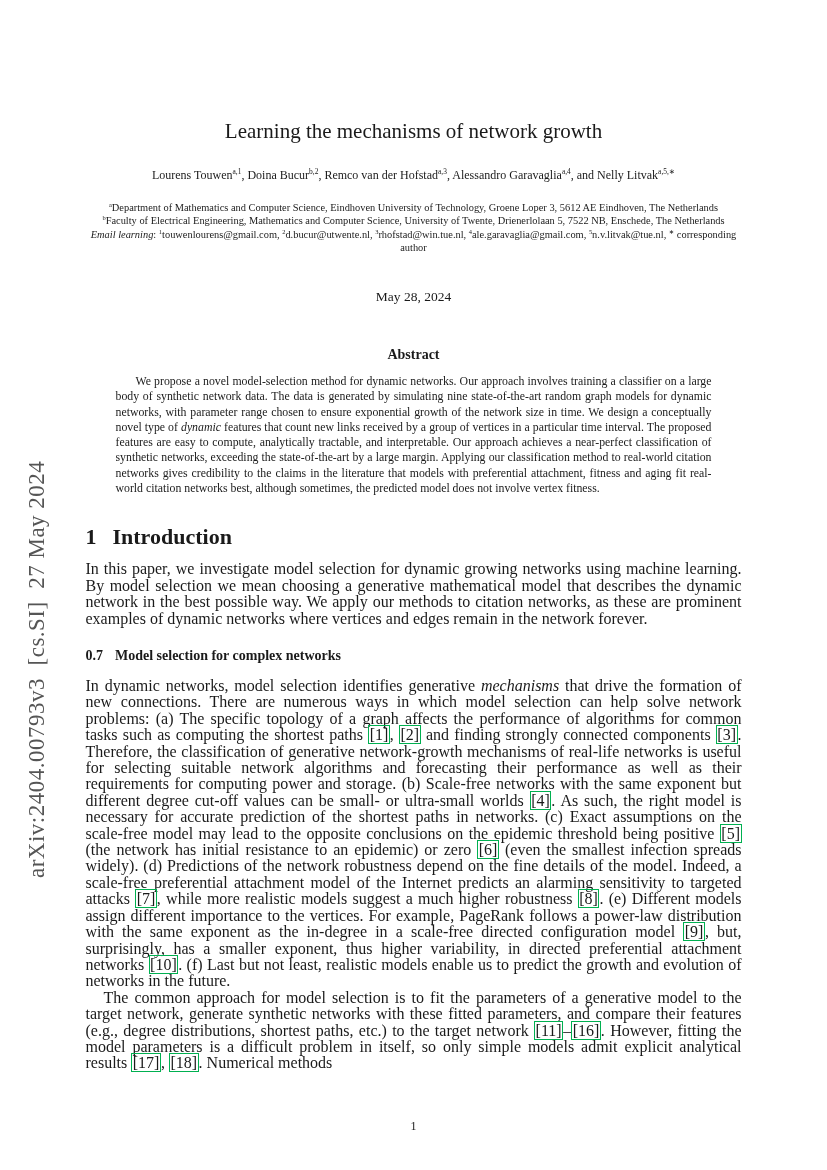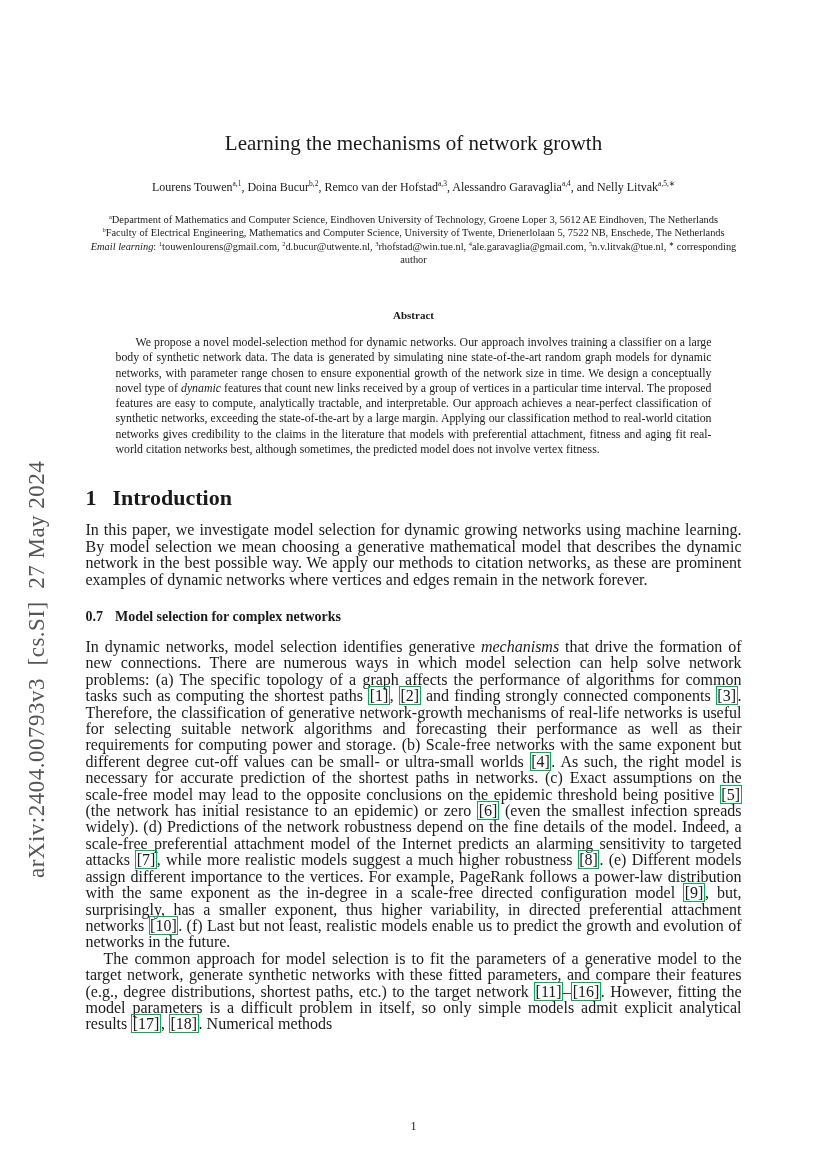--- a/index.html
+++ b/index.html
@@ -20,21 +20,21 @@
     left: 24px;
     transform: rotate(-90deg);
     transform-origin: 0 0;
     white-space: pre;
     font-size: 23px;
     color: #555555;
     letter-spacing: 0.5px;
   }
   .content {
     width: 656px;
-    margin: 12px auto;
+    margin: 0 auto;
     padding-top: 118px;
   }
   .title {
     text-align: center;
     font-size: 21px;
     font-weight: 400;
     line-height: 26px;
   }
   .authors {
     text-align: center;
@@ -51,21 +51,21 @@
   .affil-block { margin-top: 16px; }
   .email-line { margin-top: 1px; }
   .date {
     text-align: center;
     font-size: 13.5px;
     line-height: 17px;
     margin-top: 34px;
   }
   .abstract-head {
     text-align: center;
-    font-size: 11px;
+    font-size: 14px;
     font-weight: bold;
     line-height: 15px;
     margin-top: 42px;
   }
   .abstract {
     margin: 12px 30px 0 30px;
     font-size: 11.8px;
     line-height: 15.3px;
     text-align: justify;
     text-indent: 20px;
@@ -120,20 +120,21 @@
     <h1 class="title">Learning the mechanisms of network growth</h1>
 
     <div class="authors">Lourens Touwen<sup>a,1</sup>, Doina Bucur<sup>b,2</sup>, Remco van der Hofstad<sup>a,3</sup>, Alessandro Garavaglia<sup>a,4</sup>, and Nelly Litvak<sup>a,5,∗</sup></div>
 
     <div class="affil-block">
       <div class="affil"><sup>a</sup>Department of Mathematics and Computer Science, Eindhoven University of Technology, Groene Loper 3, 5612 AE Eindhoven, The Netherlands</div>
       <div class="affil"><sup>b</sup>Faculty of Electrical Engineering, Mathematics and Computer Science, University of Twente, Drienerlolaan 5, 7522 NB, Enschede, The Netherlands</div>
       <div class="email-line"><i>Email learning</i>: <sup>1</sup>touwenlourens@gmail.com, <sup>2</sup>d.bucur@utwente.nl, <sup>3</sup>rhofstad@win.tue.nl, <sup>4</sup>ale.garavaglia@gmail.com, <sup>5</sup>n.v.litvak@tue.nl, <sup>∗</sup> corresponding author</div>
     </div>
 
+    <div class="date">May 28, 2024</div>
 
     <div class="abstract-head">Abstract</div>
 
     <p class="abstract">We propose a novel model-selection method for dynamic networks. Our approach involves training a classifier on a large body of synthetic network data. The data is generated by simulating nine state-of-the-art random graph models for dynamic networks, with parameter range chosen to ensure exponential growth of the network size in time. We design a conceptually novel type of <i>dynamic</i> features that count new links received by a group of vertices in a particular time interval. The proposed features are easy to compute, analytically tractable, and interpretable. Our approach achieves a near-perfect classification of synthetic networks, exceeding the state-of-the-art by a large margin. Applying our classification method to real-world citation networks gives credibility to the claims in the literature that models with preferential attachment, fitness and aging fit real-world citation networks best, although sometimes, the predicted model does not involve vertex fitness.</p>
 
     <h2 class="section-heading">
       <span class="num">1</span><span>Introduction</span>
     </h2>
 
     <p class="body noindent">In this paper, we investigate model selection for dynamic growing networks using machine learning. By model selection we mean choosing a generative mathematical model that describes the dynamic network in the best possible way. We apply our methods to citation networks, as these are prominent examples of dynamic networks where vertices and edges remain in the network forever.</p>

